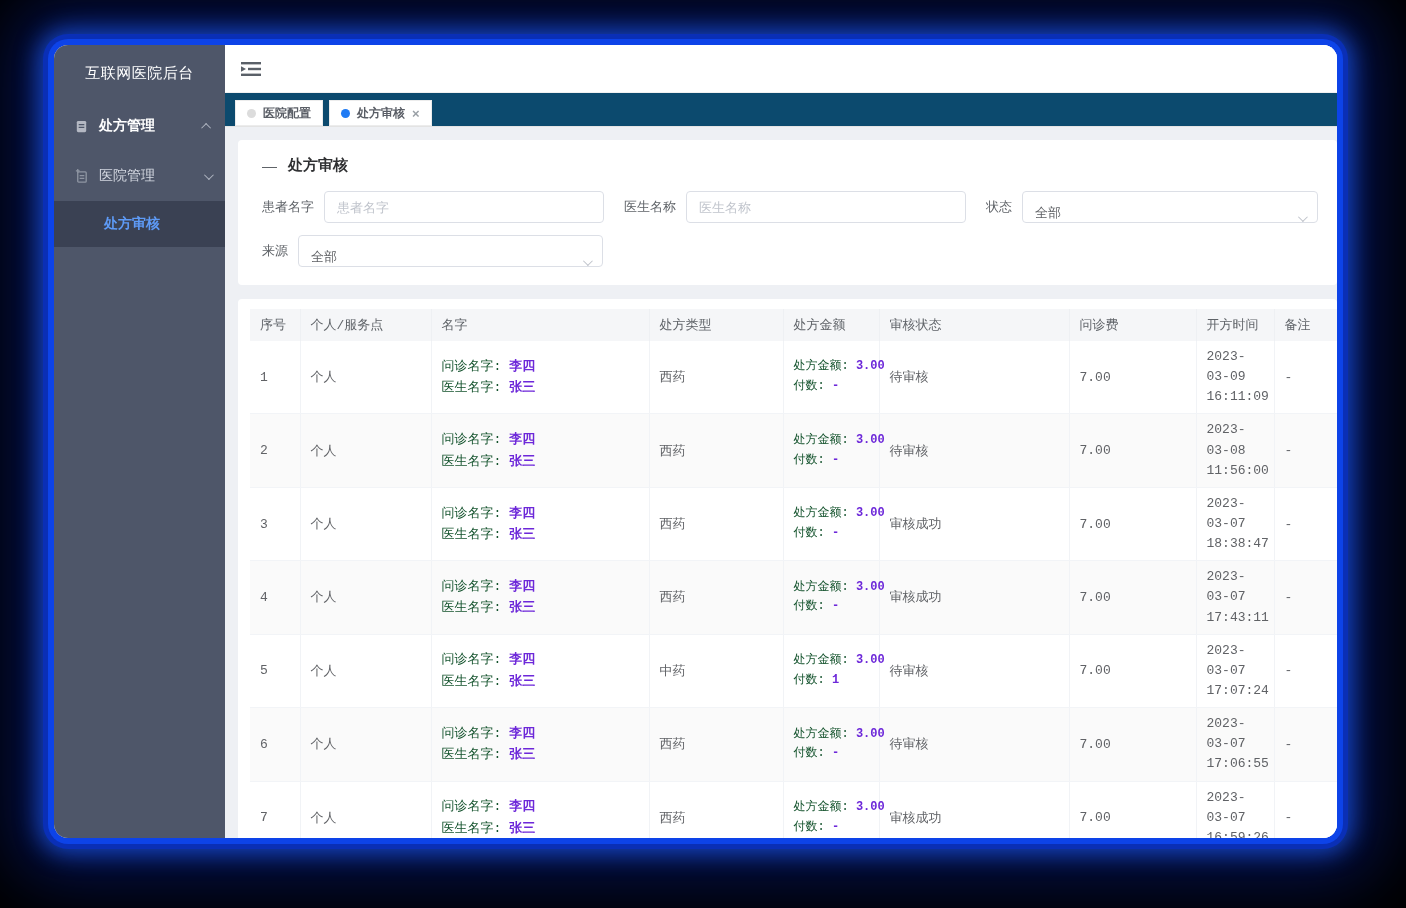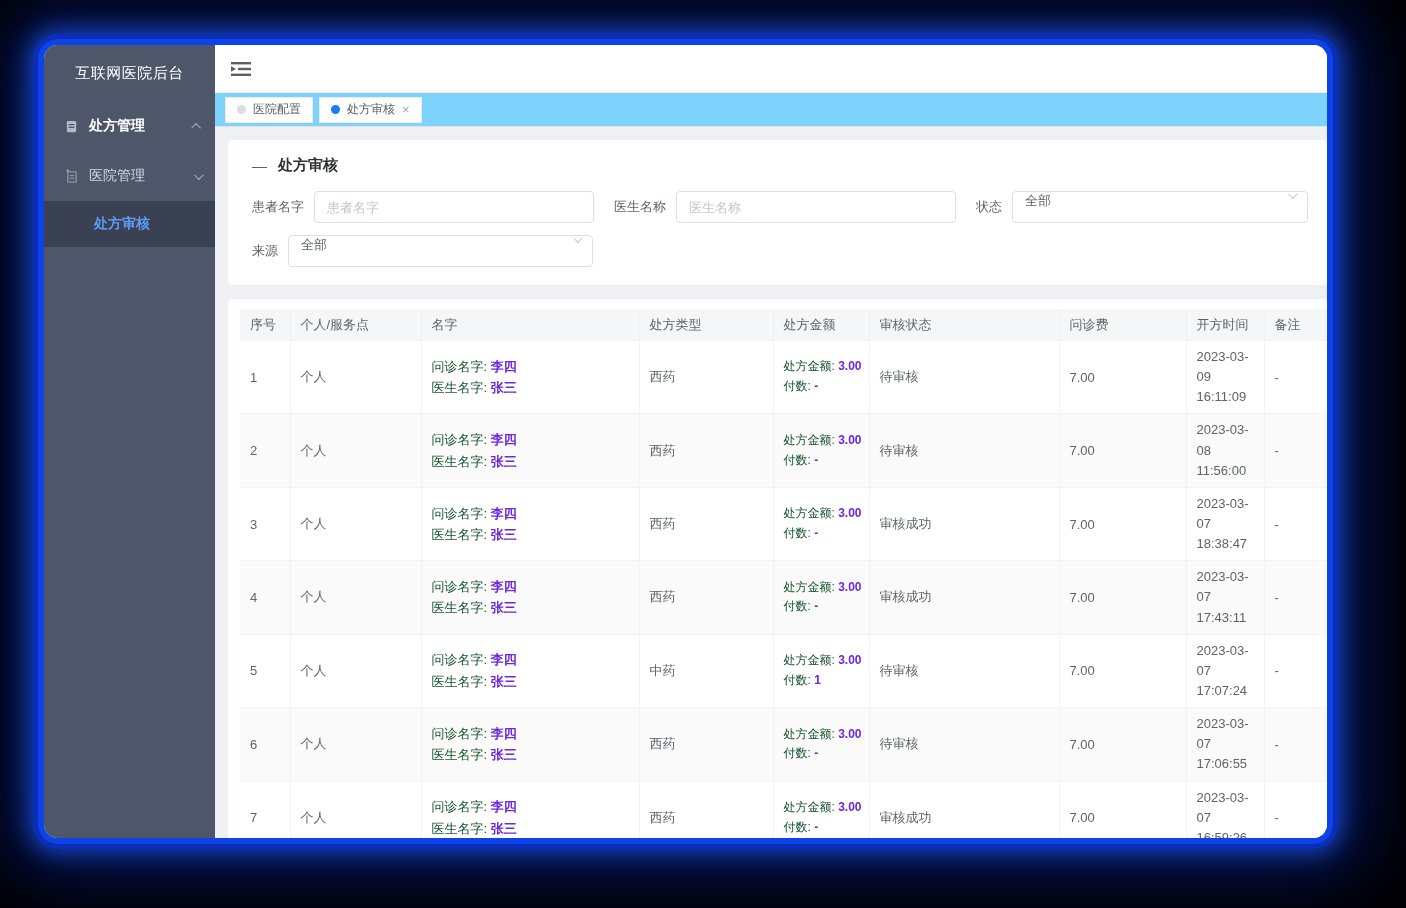--- a/index.html
+++ b/index.html
@@ -2,21 +2,21 @@
 <html style="--accent: #1f7bf4;"><head>
 <meta charset="utf-8">
 <style>
   :root{ --accent:#1f7bf4; }
   *{ margin:0; padding:0; box-sizing:border-box; }
   html,body{ width:1406px; height:908px; background:#000; overflow:hidden;
     font-family:"Liberation Sans", sans-serif; }
 
   
   .window{
-    position:absolute; left:44px; top:45px; width:1283px; height:793px;
+    position:absolute; left:54px; top:45px; width:1283px; height:793px;
     background:#fff; border-radius:14px; overflow:hidden; display:flex;
     box-shadow:
       0 0 0 6px #0d43e8,
       0 0 0 11px #0a2fb6,
       0 0 22px 16px rgba(30,95,255,.65),
       0 0 70px 42px rgba(12,48,210,.38);
   }
 
   
   .sidebar{ width:171px; flex:0 0 171px; background:#4e5669; color:#d3d7e0; }
@@ -33,22 +33,22 @@
   .chev.down{ transform:rotate(45deg) translateY(-2px); }
   .chev.up{ transform:rotate(-135deg) translateY(-2px); }
   .mi-icon{ width:15px; height:15px; flex:0 0 15px; opacity:.85; }
 
   
   .main{ flex:1; min-width:0; display:flex; flex-direction:column; background:#eef0f4; }
   .topbar{ height:48px; background:#fff; display:flex; align-items:center;
     padding:0 16px; border-bottom:1px solid #f1f1f1; }
   .fold-btn{ width:20px; height:16px; cursor:pointer; }
 
-  .tabbar{ height:34px; background:#7dd3fc; border-bottom:1px solid #e3e3e3;
-    display:flex; align-items:center; padding:0 0 0 10px; gap:6px; }
+  .tabbar{ height:34px; background:#0c4a6e; border-bottom:1px solid #e3e3e3;
+    display:flex; align-items:flex-end; padding:0 0 0 10px; gap:6px;font-weight:bold; }
   .tab{ background:#fff; height:26px; padding:0 11px; display:flex; align-items:center;
     gap:7px; font-size:12px; color:#5a5e66; border:1px solid #ececec; cursor:pointer; }
   .dot{ width:9px; height:9px; border-radius:50%; background:#dcdcdc; display:inline-block; }
   .tab.active .dot{ background:var(--accent); }
   .tab-close{ color:#9aa0a6; font-size:13px; line-height:1; cursor:pointer; }
 
   .content{ flex:1; overflow:hidden; padding:13px 0 0 13px; display:flex; flex-direction:column; }
 
   
   .card-form{ background:#fff; border-radius:4px; padding:16px 24px 16px; margin-bottom:14px; }
@@ -56,29 +56,29 @@
     font-weight:700; color:#303133; margin-bottom:16px; }
   .page-title .dash{ color:#5f6368; font-weight:400; }
   .filter-row{ display:flex; align-items:center; white-space:nowrap; margin-bottom:12px; }
   .filter-row:last-child{ margin-bottom:2px; }
   .fgroup{ display:flex; align-items:center; margin-right:20px; }
   .flabel{ font-size:13px; color:#5f6368; margin-right:10px; }
   .finput, .fselect{ height:32px; border:1px solid #dcdfe6; border-radius:4px;
     font-size:13px; color:#606266; padding:0 12px; background:#fff; outline:none;
     font-family:"Liberation Sans", sans-serif; }
   .finput::placeholder{ color:#c0c4cc; }
-  .fselect{ display:flex; align-items:flex-start; justify-content:space-between; cursor:pointer; }
+  .fselect{ display:flex; align-items:flex-end; justify-content:space-between; cursor:pointer; }
   .sel-chev{ width:7px; height:7px; border-right:1.4px solid #c0c4cc;
     border-bottom:1.4px solid #c0c4cc; transform:rotate(45deg) translateY(-2px); }
   .w280{ width:280px; } .w296{ width:296px; } .w305{ width:305px; }
 
   
   .card-table{ background:#fff; border-radius:4px 4px 0 0; flex:1; overflow:hidden;
     padding:10px 0 0 12px; }
-  table{ border-collapse:collapse; table-layout:fixed; width:100%; }
+  table{ border-collapse:collapse; table-layout:fixed; width:100%;font-family:Liberation Mono, monospace; }
   col.w1{width:50px} col.w2{width:131px} col.w3{width:218px} col.w4{width:134px}
   col.w5{width:96px} col.w6{width:190px} col.w7{width:127px} col.w8{width:78px}
   th{ background:#f5f6f8; height:32px; font-size:13px; color:#5f6368; font-weight:500;
     text-align:left; padding:0 10px; border-right:1px solid #eef0f3; }
   th:last-child{ border-right:none; }
   td{ font-size:13px; color:#606266; padding:6px 10px; height:53px;
     border-bottom:1px solid #f2f4f7; border-right:1px solid #f1f3f6; vertical-align:middle; }
   td:last-child{ border-right:none; }
   tbody tr:nth-child(even){ background:#fafafa; }
   .two-line div{ line-height:1.65; }

